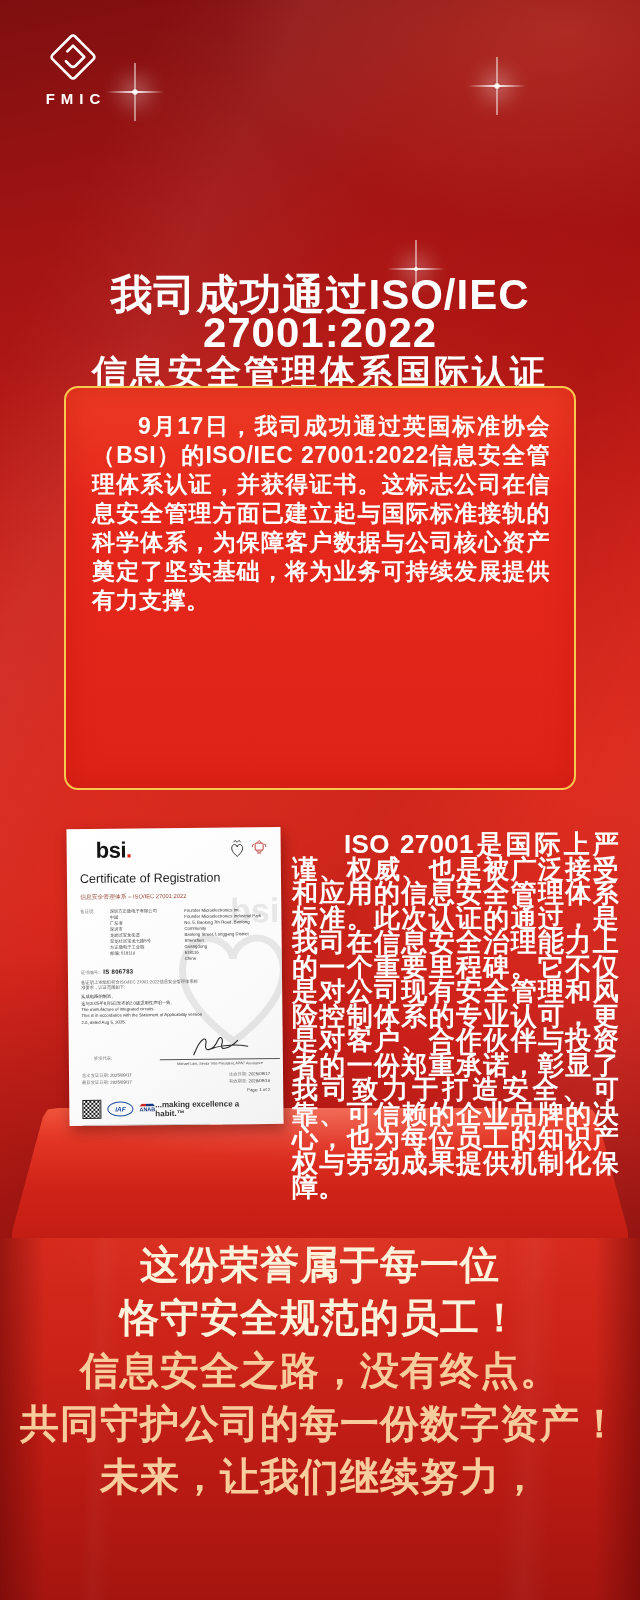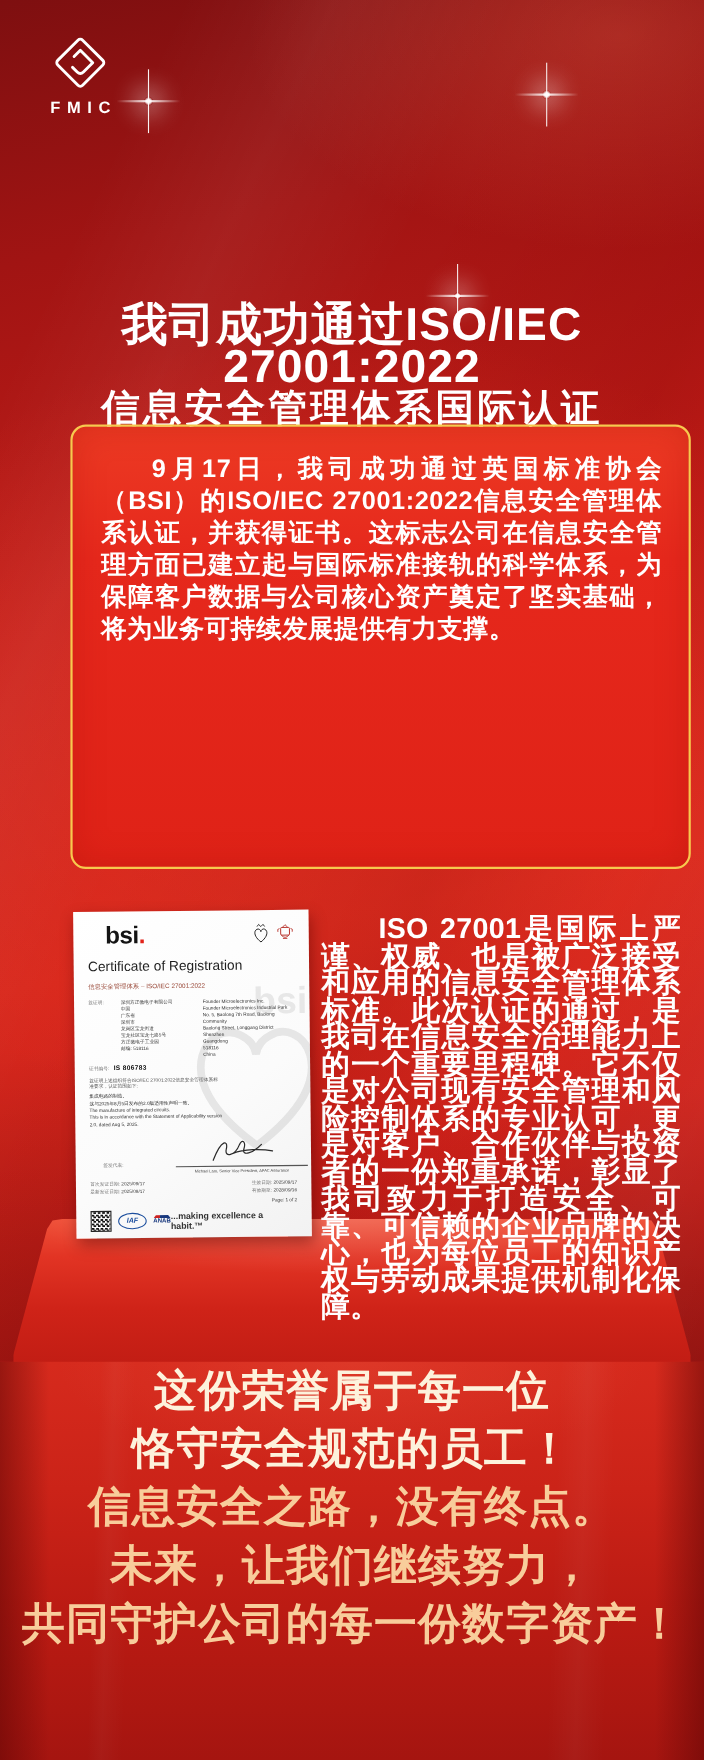--- a/index.html
+++ b/index.html
@@ -34,21 +34,21 @@
   .s1{ left:131px; top:88px; } .s2{ left:493px; top:82px; } .s3{ left:413px; top:266px; width:6px; height:6px; }
   
   .hero-title{ position:absolute; left:0; top:58px; width:100%; text-align:center;
     font-size:184px; line-height:1.05; font-weight:900; letter-spacing:10px;
     background:linear-gradient(180deg,#ffffff 18%,#ffe9d2 55%,#f6c9a4 92%);
     -webkit-background-clip:text; background-clip:text; color:transparent; }
   .hero-sub{ position:absolute; left:0; top:276px; width:100%; text-align:center; color:#ffffff; font-weight:800; }
   .hero-sub .l1{ font-size:42px; line-height:38px; letter-spacing:1px; }
   .hero-sub .l2{ font-size:35px; line-height:40px; letter-spacing:3px; }
   
-  .announce{ position:absolute; left:64px; top:386px; width:564px; height:404px;
+  .announce{ position:absolute; left:64px; top:386px; width:512px; height:404px;
     border:2px solid #f7c94e; border-radius:14px;
     background:linear-gradient(180deg,#ec3a23 0%,#e6281c 30%,#df2217 100%);
     box-shadow:inset 0 0 30px rgba(150,10,5,.25);
     padding:24px 24px 18px 26px; }
   .announce p{ color:#ffffff; font-size:23px; font-weight:700; line-height:29px;
     text-align:justify; text-indent:2em; letter-spacing:.5px; }
   .announce p + p{ margin-top:18px; }
   
   .cert{ position:absolute; left:68px; top:828px; width:214px; height:297px; z-index:3;
     background:linear-gradient(145deg,#ffffff 0%,#fbfbfb 60%,#f2f2f2 100%);
@@ -240,16 +240,16 @@
 
     </div>
   </div>
 
   <div class="iso-text">ISO 27001是国际上严谨、权威、也是被广泛接受和应用的信息安全管理体系标准。此次认证的通过，是我司在信息安全治理能力上的一个重要里程碑。它不仅是对公司现有安全管理和风险控制体系的专业认可，更是对客户、合作伙伴与投资者的一份郑重承诺，彰显了我司致力于打造安全、可靠、可信赖的企业品牌的决心，也为每位员工的知识产权与劳动成果提供机制化保障。</div>
 
   <div class="closing">
     <div class="cl-white">这份荣誉属于每一位</div>
     <div class="cl-white">恪守安全规范的员工！</div>
     <div class="cl-gold">信息安全之路，没有终点。</div>
+    <div class="cl-gold">共同守护公司的每一份数字资产！</div>
     <div class="cl-gold">未来，让我们继续努力，</div>
-    <div class="cl-gold">共同守护公司的每一份数字资产！</div>
   </div>
 </div>
 
 </body></html>

